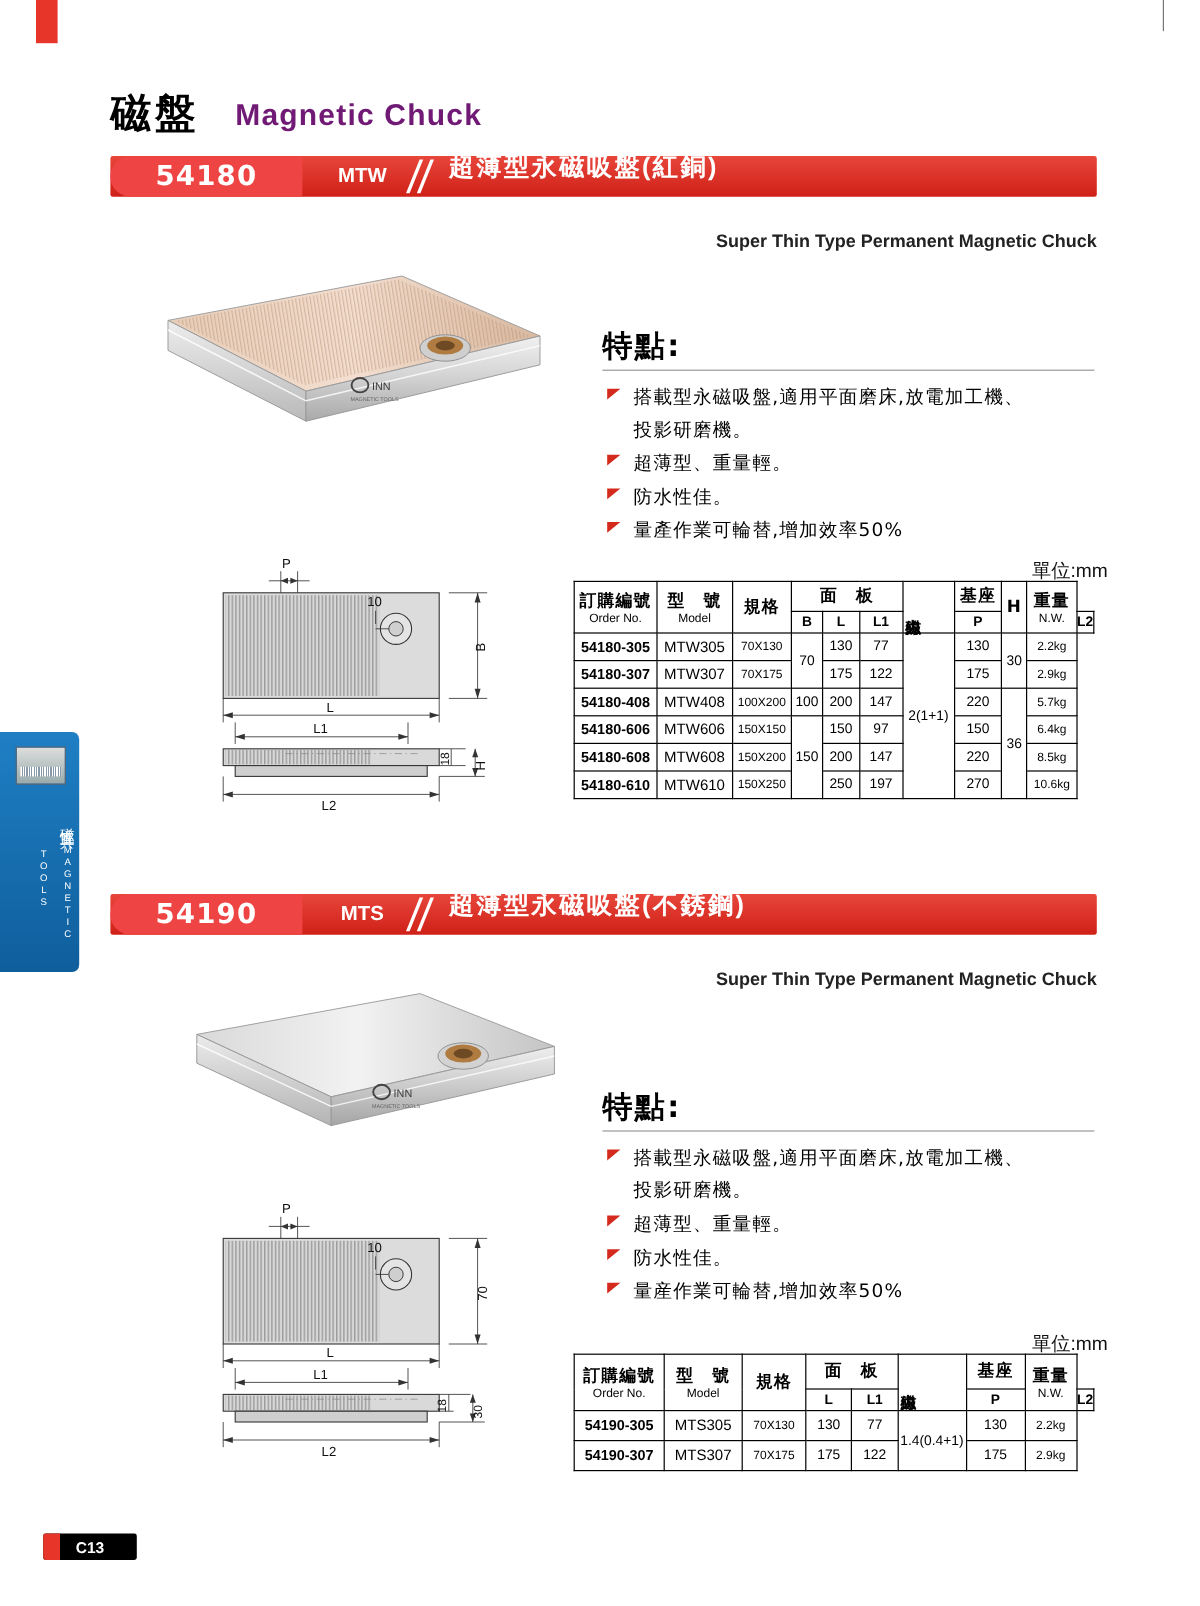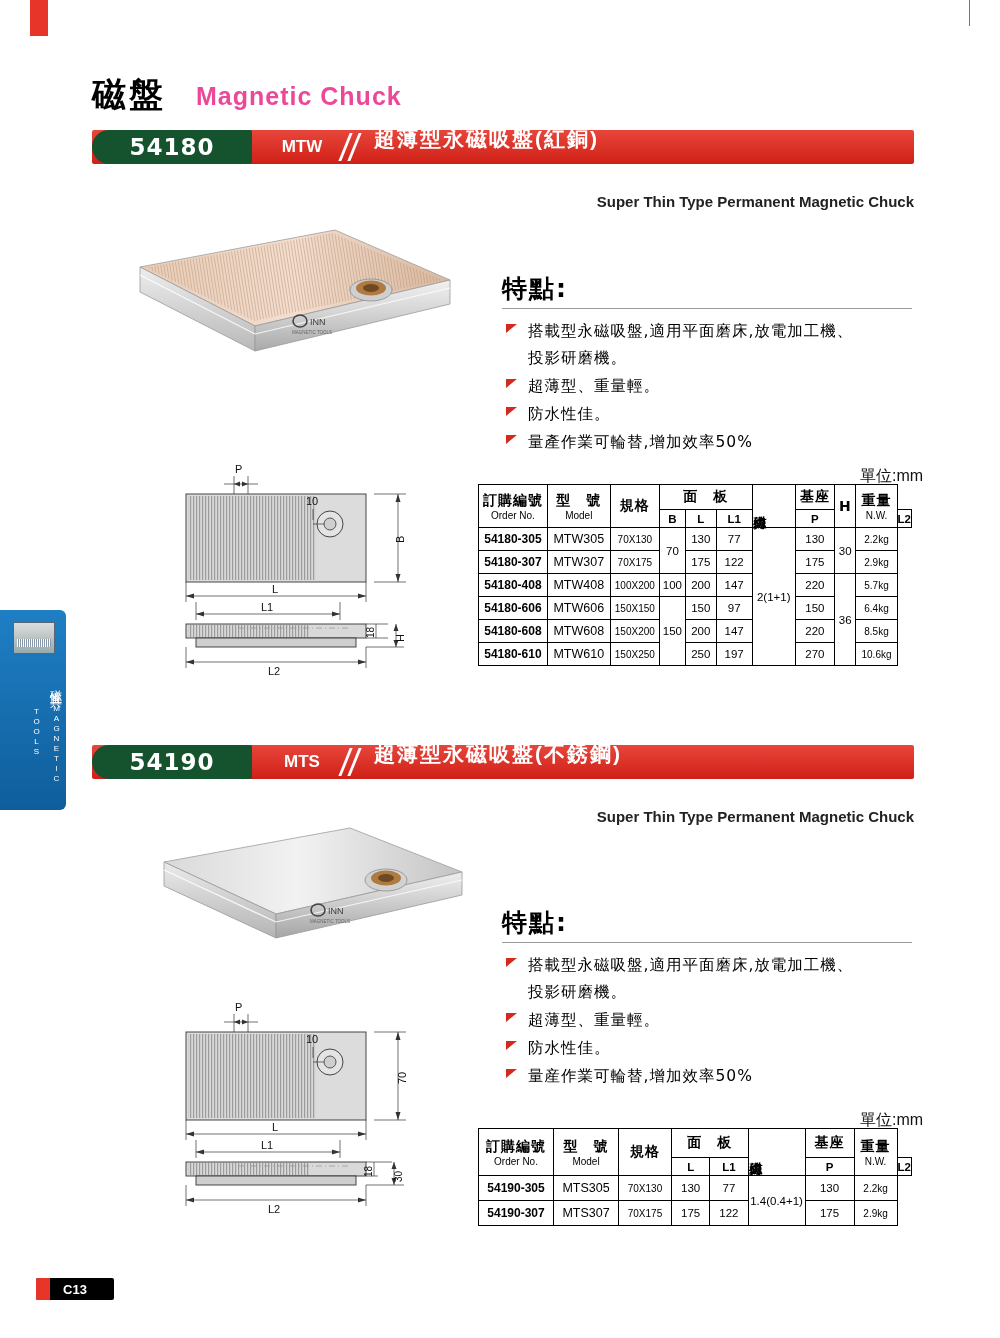--- a/index.html
+++ b/index.html
@@ -34,29 +34,29 @@
   .side-tab .tabtext{
     position:absolute;left:0;top:52px;width:66px;text-align:center;
     writing-mode:vertical-rl;text-orientation:upright;
     font-size:12px;letter-spacing:2px;line-height:20px;
     height:140px;
   }
   .side-tab .tabtext .en{font-size:8px;letter-spacing:1px;}
 
   
   .title-cn{position:absolute;left:92px;top:72px;font-size:34px;font-weight:bold;letter-spacing:3px;font-family:"DejaVu Sans",sans-serif;}
-  .title-en{position:absolute;left:196px;top:82px;font-size:25px;font-weight:bold;color:#ec4899;letter-spacing:1px;}
+  .title-en{position:absolute;left:196px;top:82px;font-size:25px;font-weight:bold;color:#701a75;letter-spacing:1px;}
 
   
   .banner{position:absolute;height:34px;left:92px;width:822px;}
   .banner .bar{position:absolute;left:0;top:0;height:34px;width:100%;
     background:linear-gradient(180deg,#e8463b,#cf2017);border-radius:2px;}
   .banner .code{
     position:absolute;left:0;top:0;height:34px;width:160px;
-    background:#14532d;border-radius:17px 2px 2px 17px;
+    background:#ef4444;border-radius:17px 2px 2px 17px;
     color:#fff;font-size:23px;font-weight:bold;letter-spacing:1px;
     display:flex;align-items:center;justify-content:center;
     font-family:"DejaVu Sans",sans-serif;
   }
   .banner .abbr{
     position:absolute;left:168px;top:0;height:34px;width:84px;
     color:#fff;font-size:17px;font-weight:bold;display:flex;align-items:center;justify-content:center;
   }
   .banner .chev{position:absolute;left:252px;top:3px;width:14px;height:28px;}
   .banner .chev:before,.banner .chev:after{

